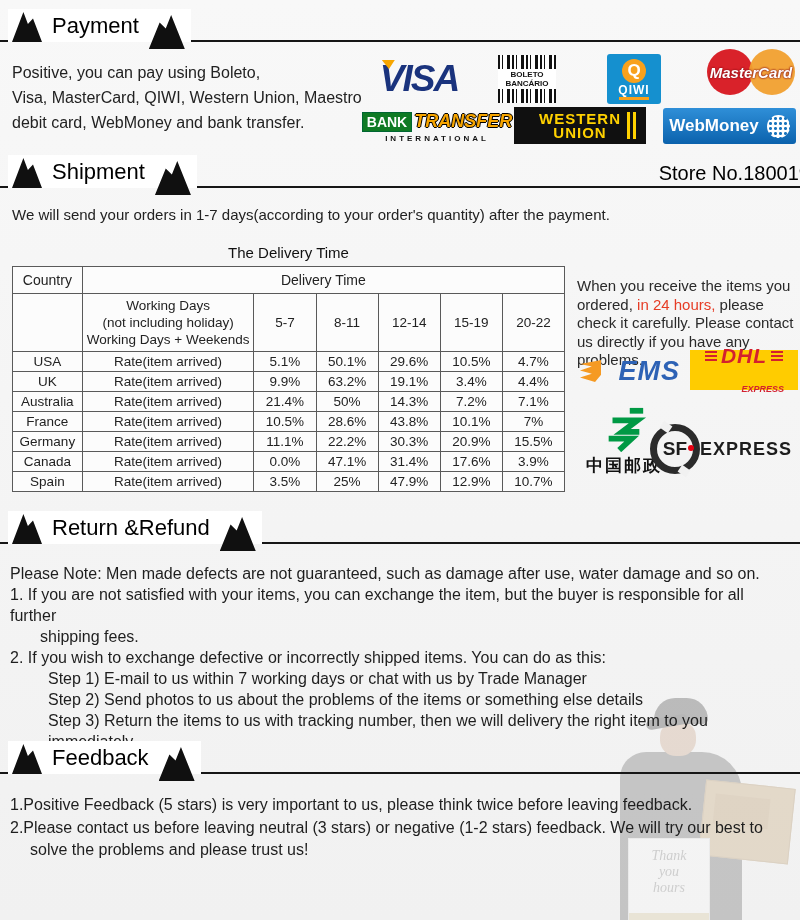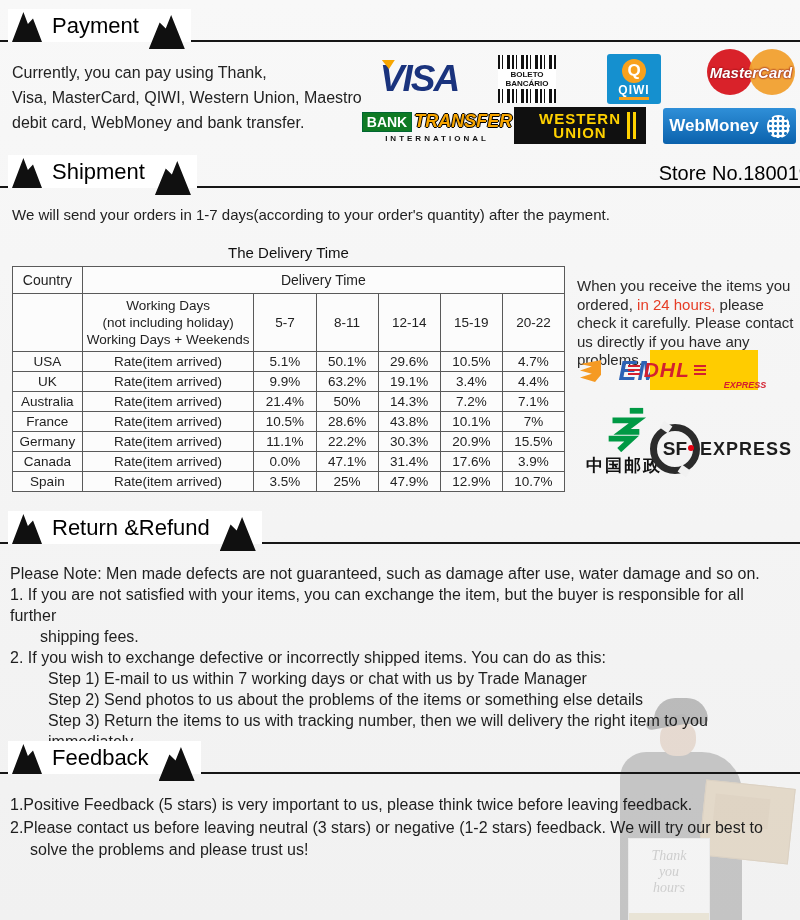--- a/index.html
+++ b/index.html
@@ -87,21 +87,21 @@
 
   .notice{position:absolute;left:577px;top:262px;width:221px;font-size:15px;
           line-height:18.5px;color:#2a2a2a;}
   .notice .hl{color:#e63c25;}
 
   .ems{left:580px;top:356px;width:100px;height:30px;gap:17px;}
   .ems-wing{width:26px;height:22px;background:#f59a23;
             clip-path:polygon(100% 0,0 18%,55% 30%,0 48%,55% 62%,0 80%,70% 100%,100% 65%);}
   .ems-word{font-style:italic;font-weight:bold;font-size:27px;color:#2d62b5;letter-spacing:1px;}
 
-  .dhl{left:650px;top:350px;width:108px;height:40px;background:#ffcc00;flex-direction:row;gap:18px;}
+  .dhl{left:690px;top:350px;width:108px;height:40px;background:#ffcc00;flex-direction:column;gap:18px;}
   .dhl-row{display:flex;align-items:center;gap:4px;}
   .dhl-stripe{width:12px;height:10px;
               background:repeating-linear-gradient(0deg,#d3202f 0 2px,transparent 2px 4px);}
   .dhl-word{font-style:italic;font-weight:bold;font-size:21px;color:#d3202f;letter-spacing:1px;line-height:20px;}
   .dhl-sub{font-style:italic;font-weight:bold;font-size:9px;color:#d3202f;align-self:flex-end;margin-right:14px;}
 
   .cpost{left:578px;top:404px;width:92px;height:74px;flex-direction:column;gap:2px;text-align:center;}
   .cpost-name{font-size:17px;font-weight:bold;color:#111;letter-spacing:2px;}
 
   .sf{left:650px;top:424px;}
@@ -165,21 +165,21 @@
   <div class="sec-header" style="top:6px">
     <div class="header-line"></div>
     <div class="sec-tab">
       <span class="tri tri-l"></span>
       <span class="sec-label">Payment</span>
       <span class="tri tri-r"></span>
     </div>
   </div>
 
   <div class="pay-text">
-    <div>Currently, you can pay using Thank,</div>
+    <div>Positive, you can pay using Boleto,</div>
     <div>Visa, MasterCard, QIWI, Western Union, Maestro</div>
     <div>debit card, WebMoney and bank transfer.</div>
   </div>
 
   <div class="logo visa">
     <span class="visa-word">VISA<span class="visa-accent"></span></span>
   </div>
 
   <div class="logo boleto">
     <div class="boleto-label">

